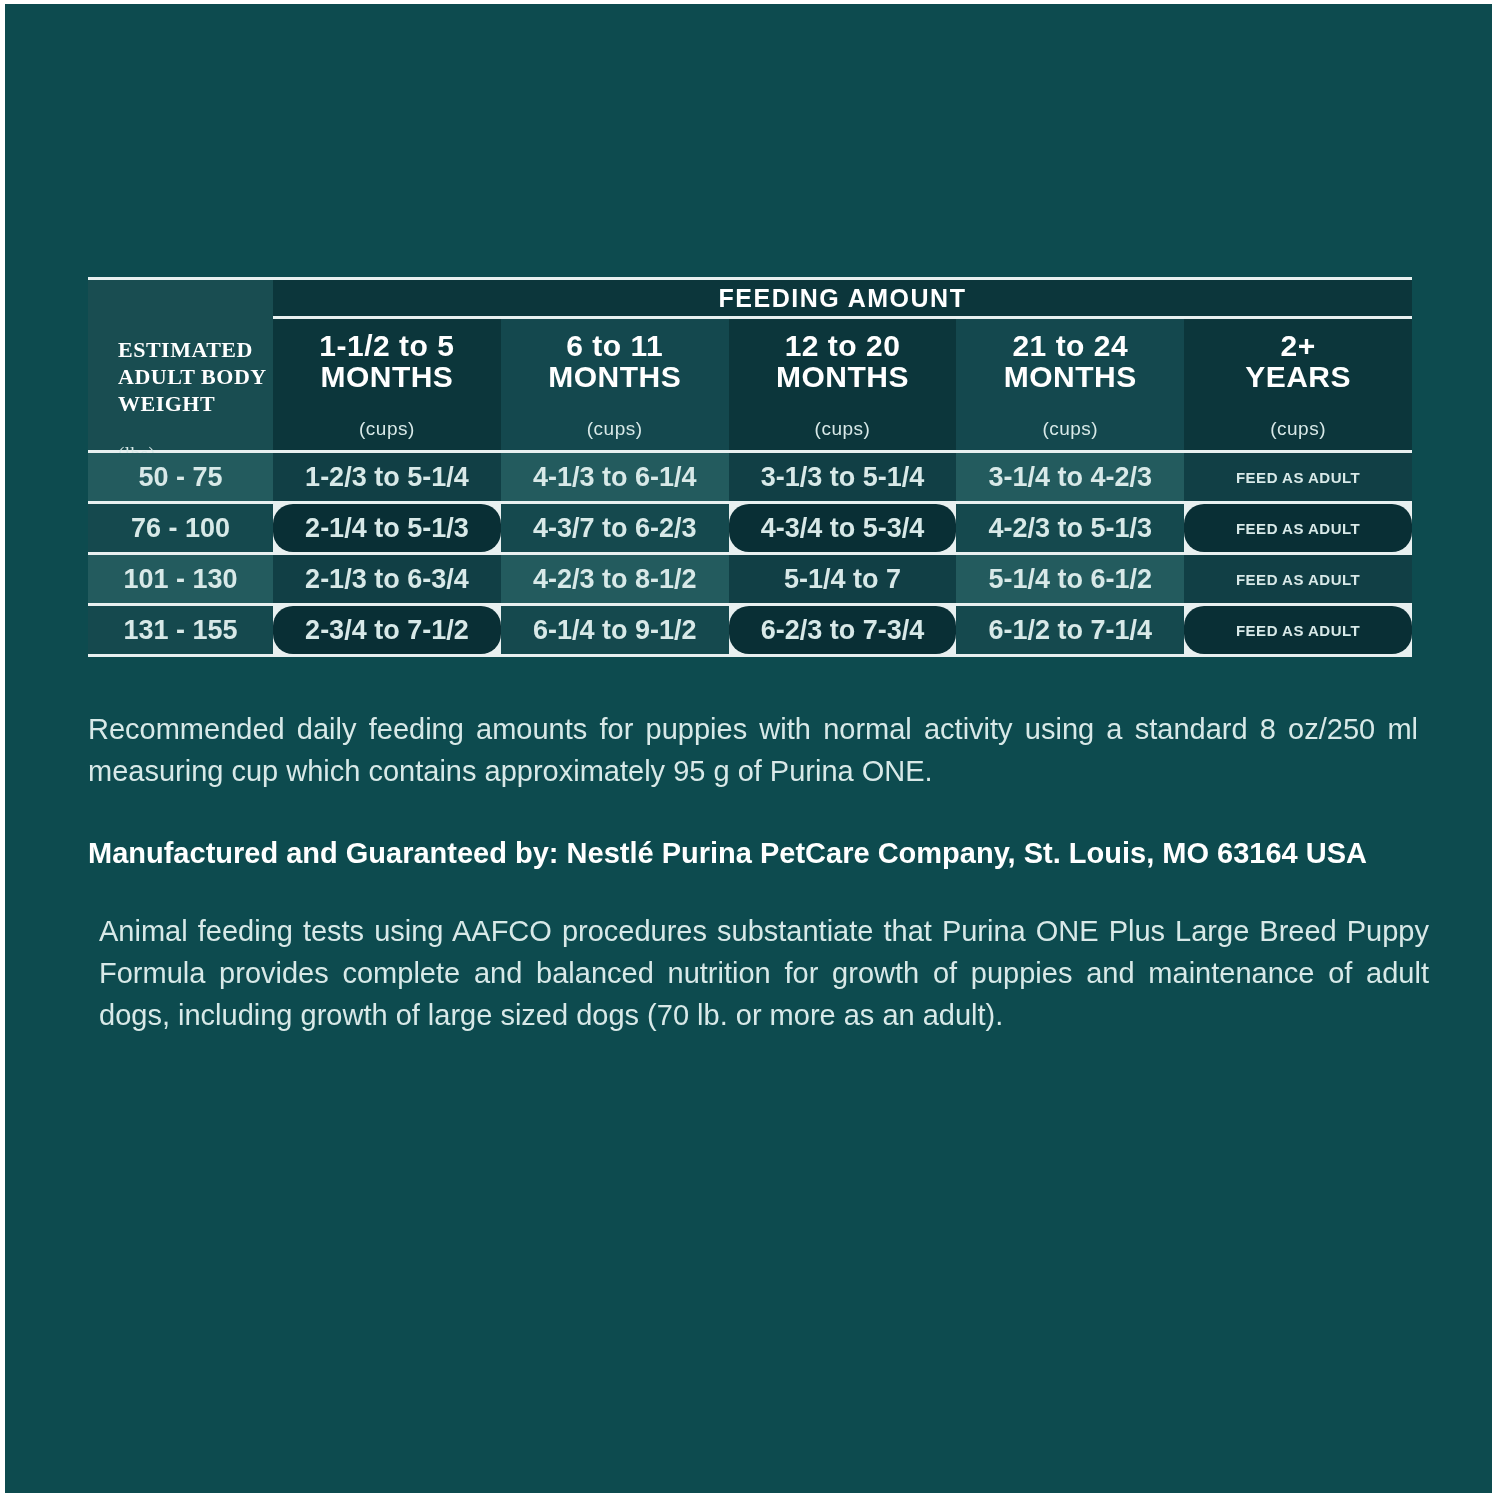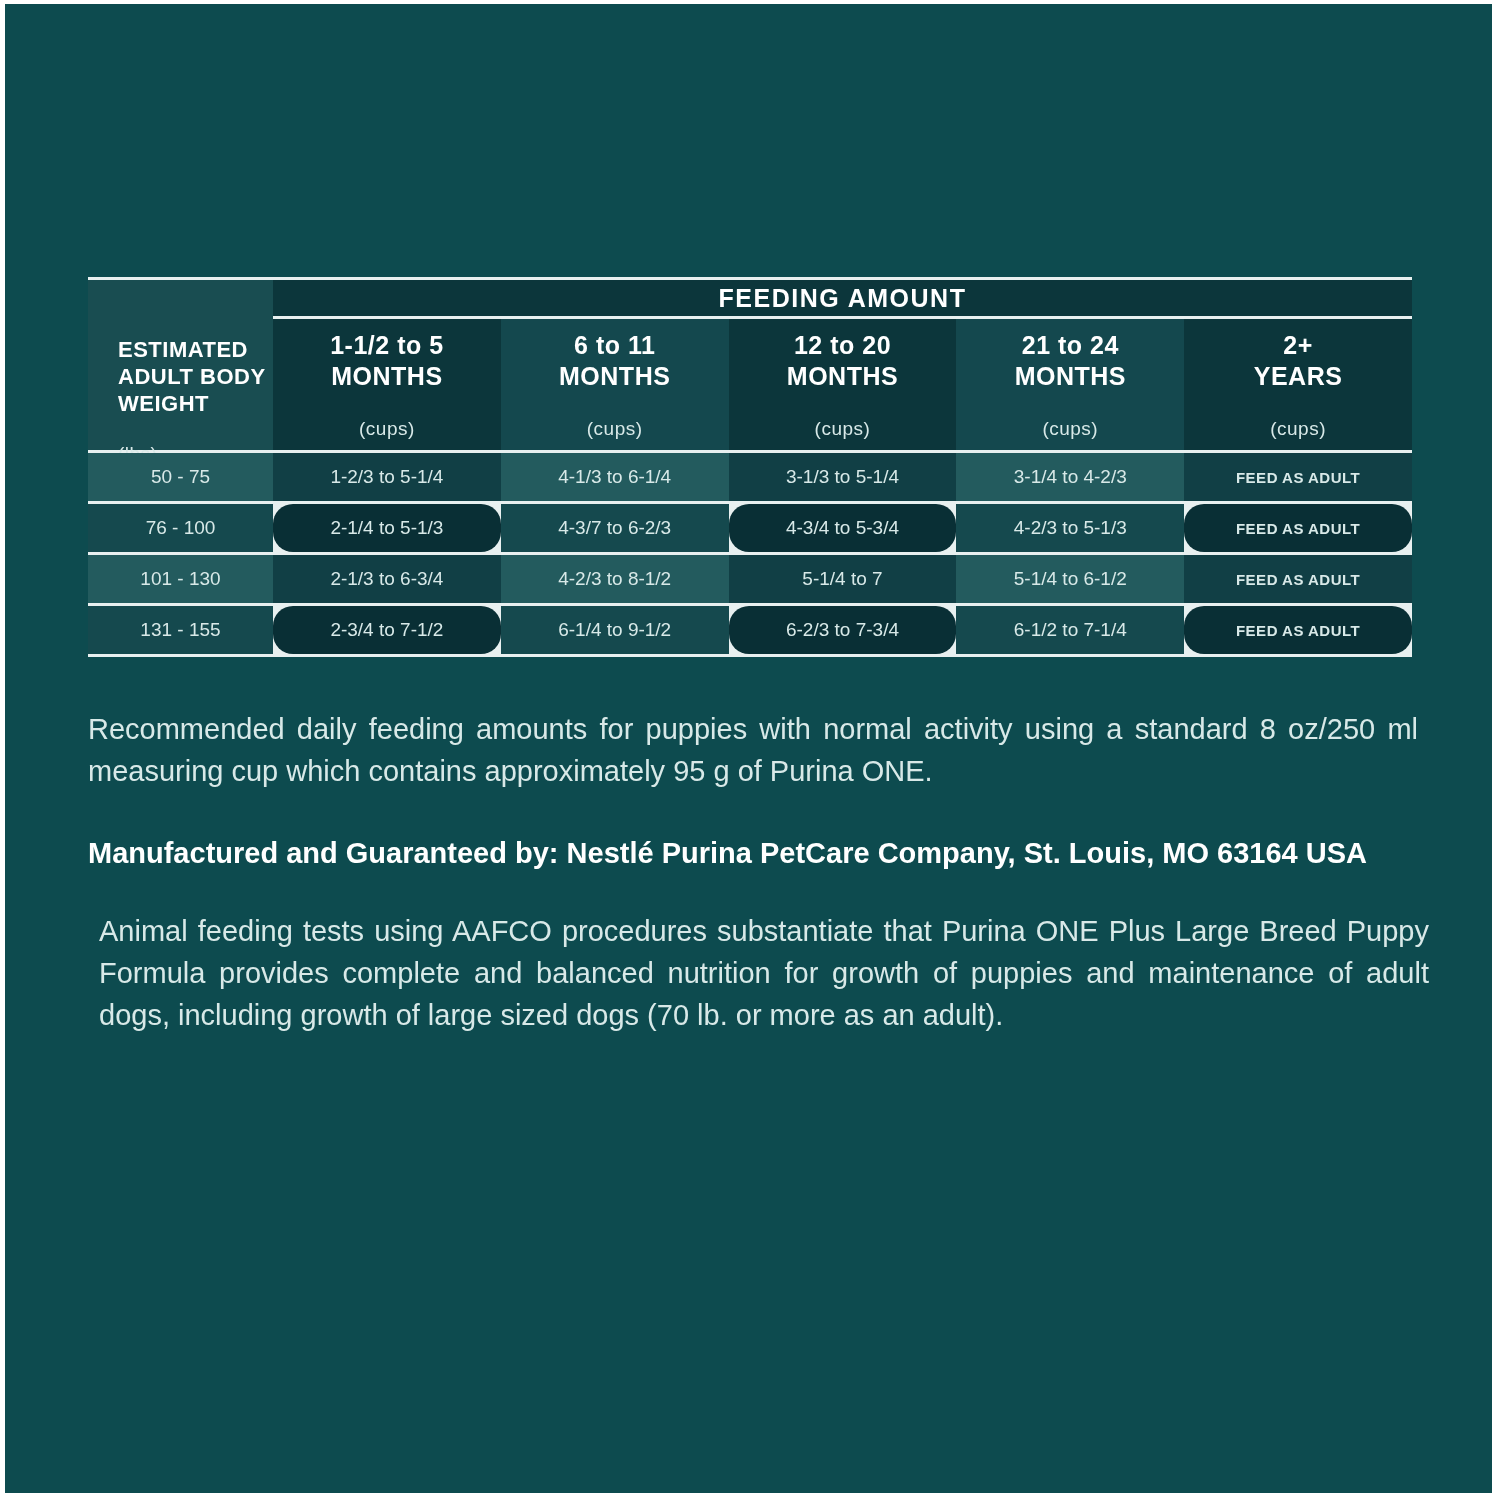--- a/index.html
+++ b/index.html
@@ -36,54 +36,55 @@
     display: grid;
     grid-template-columns: 185px repeat(5, 1fr);
     grid-template-rows: 39px 131px;
   }
   .wt-head {
     grid-column: 1; grid-row: 1 / 3;
     background: var(--head-weight, #194d51);
     padding: 56px 0 0 30px;
     box-sizing: border-box;
     color: var(--text, #ffffff);
+    font-family: Liberation Serif, serif;
   }
   .wt-head .wt-line { font-size: 22px; font-weight: 700; line-height: 27px; letter-spacing: 0.5px; }
   .band {
     grid-column: 2 / 7; grid-row: 1;
     background: var(--head-dark, #0c363b);
     border-bottom: 3px solid var(--line, #e8f0f0);
     box-sizing: border-box;
     display: flex; align-items: center; justify-content: center;
     color: var(--text, #ffffff);
     font-size: 25px; font-weight: 700; letter-spacing: 1.5px;
   }
   .mh {
     grid-row: 2;
     display: flex; flex-direction: column; align-items: center; justify-content: center;
     color: var(--text, #ffffff);
     text-align: center;
   }
-  .mh .mh-line { font-size: 25px; font-weight: 700; line-height: 31px; letter-spacing: 0.5px; }
+  .mh .mh-line { font-size: 30px; font-weight: 700; line-height: 31px; letter-spacing: 0.5px; }
   .unit {
     font-size: 19px; font-weight: 400;
     color: var(--text-soft, #d5e7e7);
     margin-top: 26px; letter-spacing: 0.5px;
   }
   .tbody {
     display: grid;
     grid-template-columns: 185px repeat(5, 1fr);
     grid-auto-rows: 48px;
     row-gap: 3px;
     border-top: 3px solid var(--line, #e8f0f0);
     background: var(--line, #e8f0f0);
   }
   .cell {
     display: flex; align-items: center; justify-content: center;
-    font-size: 19px; font-weight: 400;
+    font-size: 27px; font-weight: 700;
     color: var(--text-soft, #d5e7e7);
     white-space: nowrap;
   }
   .cell.feed { font-size: 15px; font-weight: 600; letter-spacing: 0.5px; }
   
   .la { background: var(--cell-light-a, #235b5e); }
   .lb { background: var(--cell-light-b, #15494e); }
   .da { background: var(--cell-dark-a, #113f45); }
   .db { background: var(--cell-dark-b, #092f35); border-radius: 20px; }
   .hd { background: var(--head-dark, #0c363b); }

